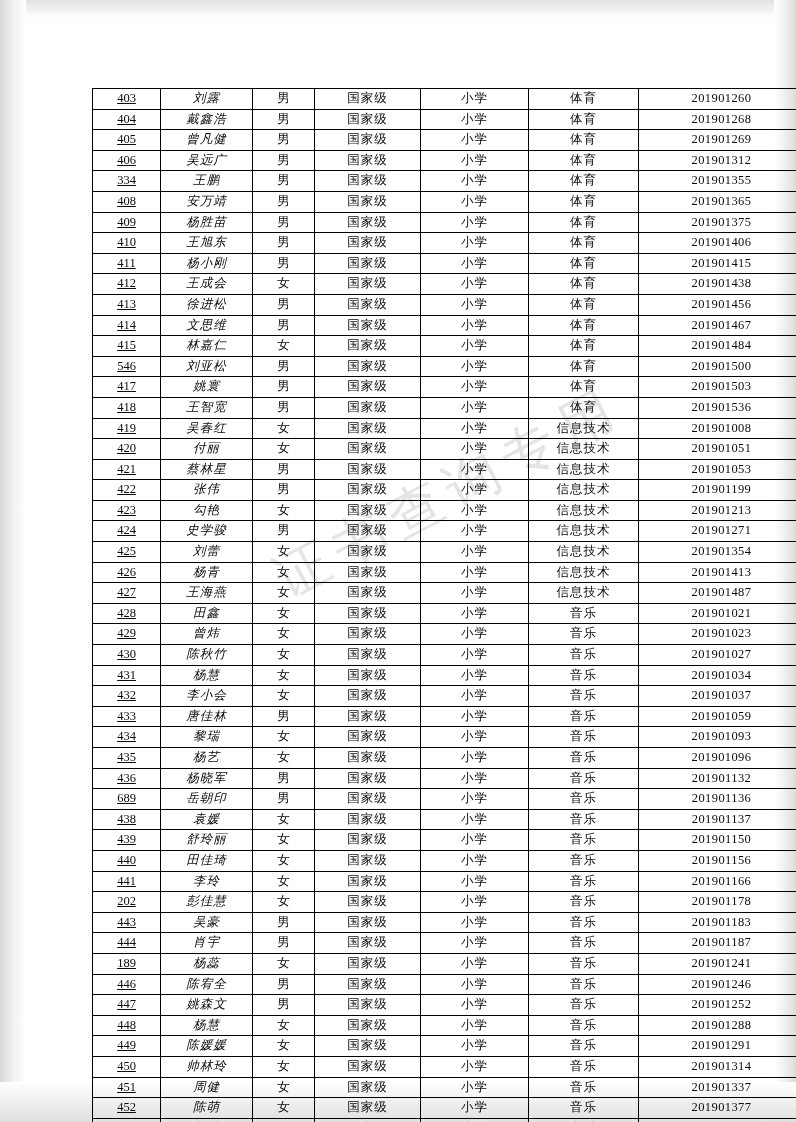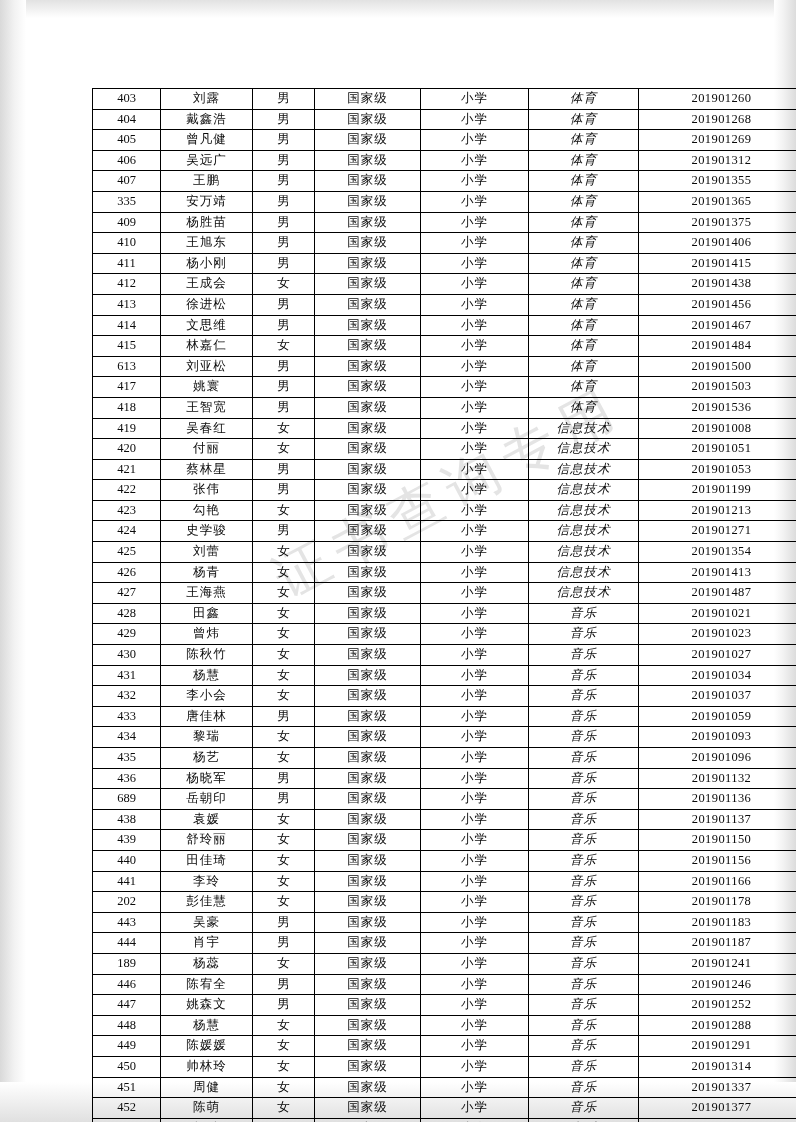--- a/index.html
+++ b/index.html
@@ -88,26 +88,26 @@
     overflow: hidden;
   }
   col.c-seq    { width: 68px; }
   col.c-name   { width: 92px; }
   col.c-gender { width: 62px; }
   col.c-level  { width: 106px; }
   col.c-stage  { width: 108px; }
   col.c-subj   { width: 110px; }
   col.c-id     { width: 166px; }
 
-  td.seq  { font-size: 12.5px; }
-  td.name { font-size: 13px; letter-spacing: 1px; }
+  td.seq  { font-size: 12.5px; text-decoration: underline; }
+  td.name { font-size: 13px; letter-spacing: 1px; font-style: italic; }
   td.gender { font-size: 13px; }
   td.level { font-size: 13px; letter-spacing: 1px; }
   td.stage { font-size: 13px; letter-spacing: 1px; margin-left: 33px; }
-  td.subj  { font-size: 12.5px; letter-spacing: 1px; font-style: italic; }
+  td.subj  { font-size: 12.5px; letter-spacing: 1px; }
   td.idnum { font-size: 12.5px; letter-spacing: 0.4px; }
 </style>
 </head>
 <body>
 
 <div class="page">
   <div class="scan-edge-top"></div>
   <div class="scan-edge-left"></div>
   <div class="scan-edge-right"></div>
   <div class="scan-edge-bottom"></div>
@@ -156,30 +156,30 @@
           <tr>
             <td class="seq">406</td>
             <td class="name">吴远广</td>
             <td class="gender">男</td>
             <td class="level">国家级</td>
             <td class="stage">小学</td>
             <td class="subj">体育</td>
             <td class="idnum">201901312</td>
           </tr>
           <tr>
-            <td class="seq">407</td>
+            <td class="seq">334</td>
             <td class="name">王鹏</td>
             <td class="gender">男</td>
             <td class="level">国家级</td>
             <td class="stage">小学</td>
             <td class="subj">体育</td>
             <td class="idnum">201901355</td>
           </tr>
           <tr>
-            <td class="seq">335</td>
+            <td class="seq">408</td>
             <td class="name">安万靖</td>
             <td class="gender">男</td>
             <td class="level">国家级</td>
             <td class="stage">小学</td>
             <td class="subj">体育</td>
             <td class="idnum">201901365</td>
           </tr>
           <tr>
             <td class="seq">409</td>
             <td class="name">杨胜苗</td>
@@ -237,21 +237,21 @@
           <tr>
             <td class="seq">415</td>
             <td class="name">林嘉仁</td>
             <td class="gender">女</td>
             <td class="level">国家级</td>
             <td class="stage">小学</td>
             <td class="subj">体育</td>
             <td class="idnum">201901484</td>
           </tr>
           <tr>
-            <td class="seq">613</td>
+            <td class="seq">546</td>
             <td class="name">刘亚松</td>
             <td class="gender">男</td>
             <td class="level">国家级</td>
             <td class="stage">小学</td>
             <td class="subj">体育</td>
             <td class="idnum">201901500</td>
           </tr>
           <tr>
             <td class="seq">417</td>
             <td class="name">姚寰</td>

